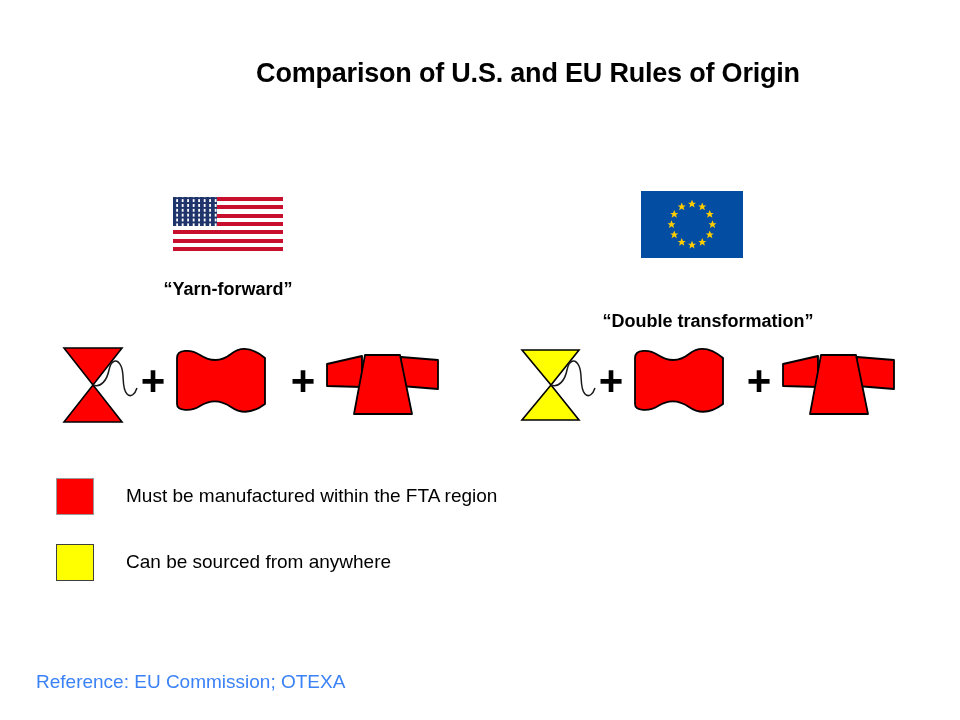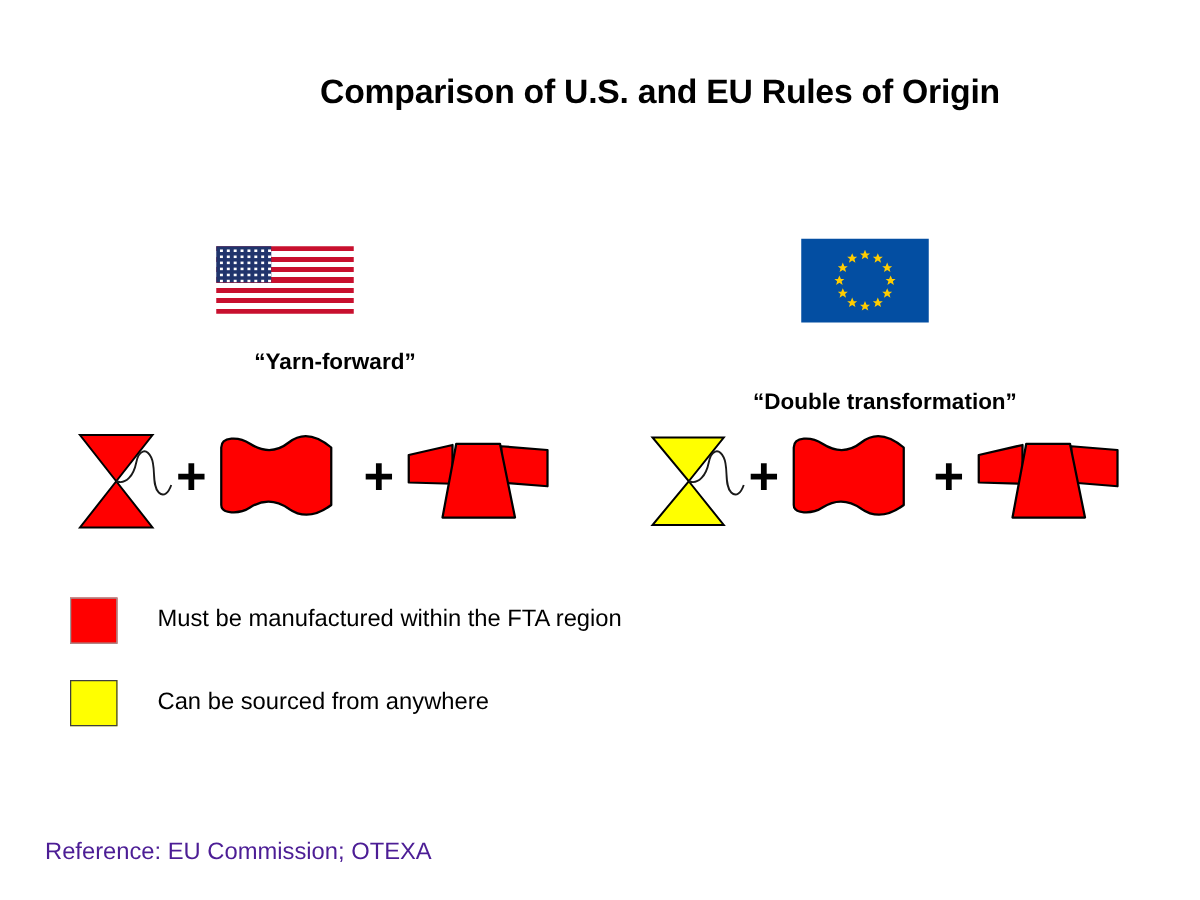--- a/index.html
+++ b/index.html
@@ -75,21 +75,21 @@
   }
 
   
   .flag-caption {
     position: absolute;
     font-size: 18px;
     font-weight: bold;
     color: #000000;
     white-space: nowrap;
   }
-  #us-caption  { left: 0px;   top: 279px; width: 456px; text-align: center; padding-left: 40px; }
+  #us-caption  { left: 0px;   top: 279px; width: 456px; text-align: center; }
   #eu-caption  { left: 480px; top: 279px; width: 456px; text-align: center; margin-top: 32px; }
 
   
   .process-row { position: absolute; top: 336px; height: 90px; }
   #us-row { left: 55px;  width: 405px; }
   #eu-row { left: 513px; width: 400px; }
 
   .step { position: absolute; top: 0; }
   .plus {
     position: absolute;
@@ -145,21 +145,21 @@
   }
 
   
   #reference-note {
     position: absolute;
     left: 36px;
     top: 669px;
     font-size: 19px;
     line-height: 26px;
     white-space: nowrap;
-    color: #4c1d95;
+    color: #3b82f6;
   }
 </style>
 </head>
 <body>
 
 <div id="slide-title">
   <span class="line">Comparison of U.S. and EU Rules of Origin</span>
 </div>
 
 <div class="flag-wrap" id="us-flag">

